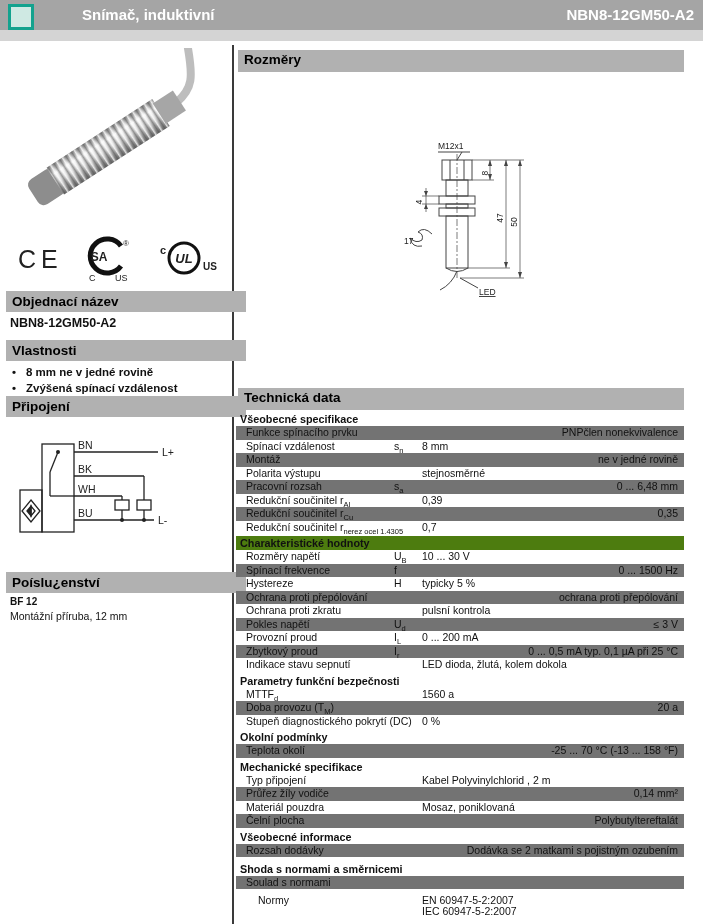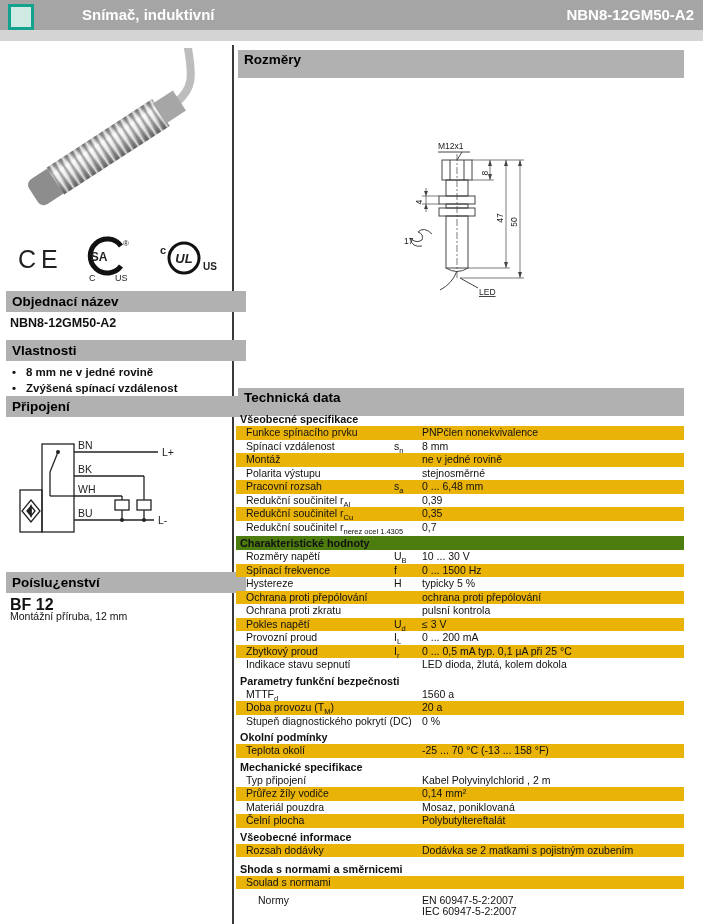--- a/index.html
+++ b/index.html
@@ -9,37 +9,37 @@
   .topbar{position:absolute;left:0;top:0;width:703px;height:30px;background:#a5a5a5;}
   .brandbox{position:absolute;left:8px;top:4px;width:20px;height:20px;background:#cfe9e3;border:3px solid #13a28e;}
   .tb-title{position:absolute;left:46px;top:0;line-height:30px;color:#fff;font-weight:bold;font-size:15px;margin-left:36px;}
   .tb-part{position:absolute;right:9px;top:0;line-height:30px;color:#fff;font-weight:bold;font-size:15px;}
   .topstrip{position:absolute;left:0;top:30px;width:703px;height:11px;background:#d4d4d4;}
   .vdivider{position:absolute;left:232px;top:45px;width:2px;height:879px;background:#3a3a3a;}
   
   .secbar{position:absolute;background:#b1b1b1;font-weight:bold;font-size:13.5px;line-height:21px;
           padding-left:6px;box-sizing:border-box;color:#000;}
   .lbar{left:6px;width:240px;height:21px;}
-  .rbar{left:238px;width:446px;height:28px;line-height:20px;}
+  .rbar{left:238px;width:446px;height:22px;line-height:20px;}
   
   .ord-value{position:absolute;left:10px;top:316px;font-weight:bold;font-size:12.5px;}
   .features{position:absolute;left:12px;top:364px;width:215px;}
   .bullet-row{display:flex;font-size:11.5px;font-weight:bold;line-height:16px;}
   .dot{width:14px;}
-  .model{position:absolute;left:10px;top:596px;font-weight:bold;font-size:16px;}
+  .model{position:absolute;left:10px;top:596px;font-weight:bold;font-size:10px;}
   .model-desc{position:absolute;left:10px;top:610px;font-size:10.5px;}
   .logos{position:absolute;left:14px;top:234px;width:204px;height:50px;display:flex;
          align-items:center;justify-content:space-between;}
   
   .tech-table{position:absolute;left:236px;top:410px;width:448px;}
   .t-hdr{font-weight:bold;font-size:10.8px;line-height:13px;padding:1px 0 0 4px;margin-top:2px;}
   .t-hdr.alt{background:#4d7c0f;}
   .t-row{position:relative;box-sizing:border-box;padding:1px 6px 1px 186px;
          font-size:10.5px;line-height:11.5px;min-height:12.5px;}
-  .t-row.alt{background:#eab308;}
+  .t-row.alt{background:#737373;text-align:right;}
   .t-label{position:absolute;left:10px;top:1px;white-space:nowrap;}
   .t-row.ind2 .t-label{left:22px;}
   .t-sym{position:absolute;left:158px;top:1px;}
   sub{font-size:7.5px;line-height:0;}
   .gap-sm{margin-top:5px;}
   svg text{font-family:"Liberation Sans",sans-serif;fill:#222;}
 </style>
 </head>
 <body>
 

